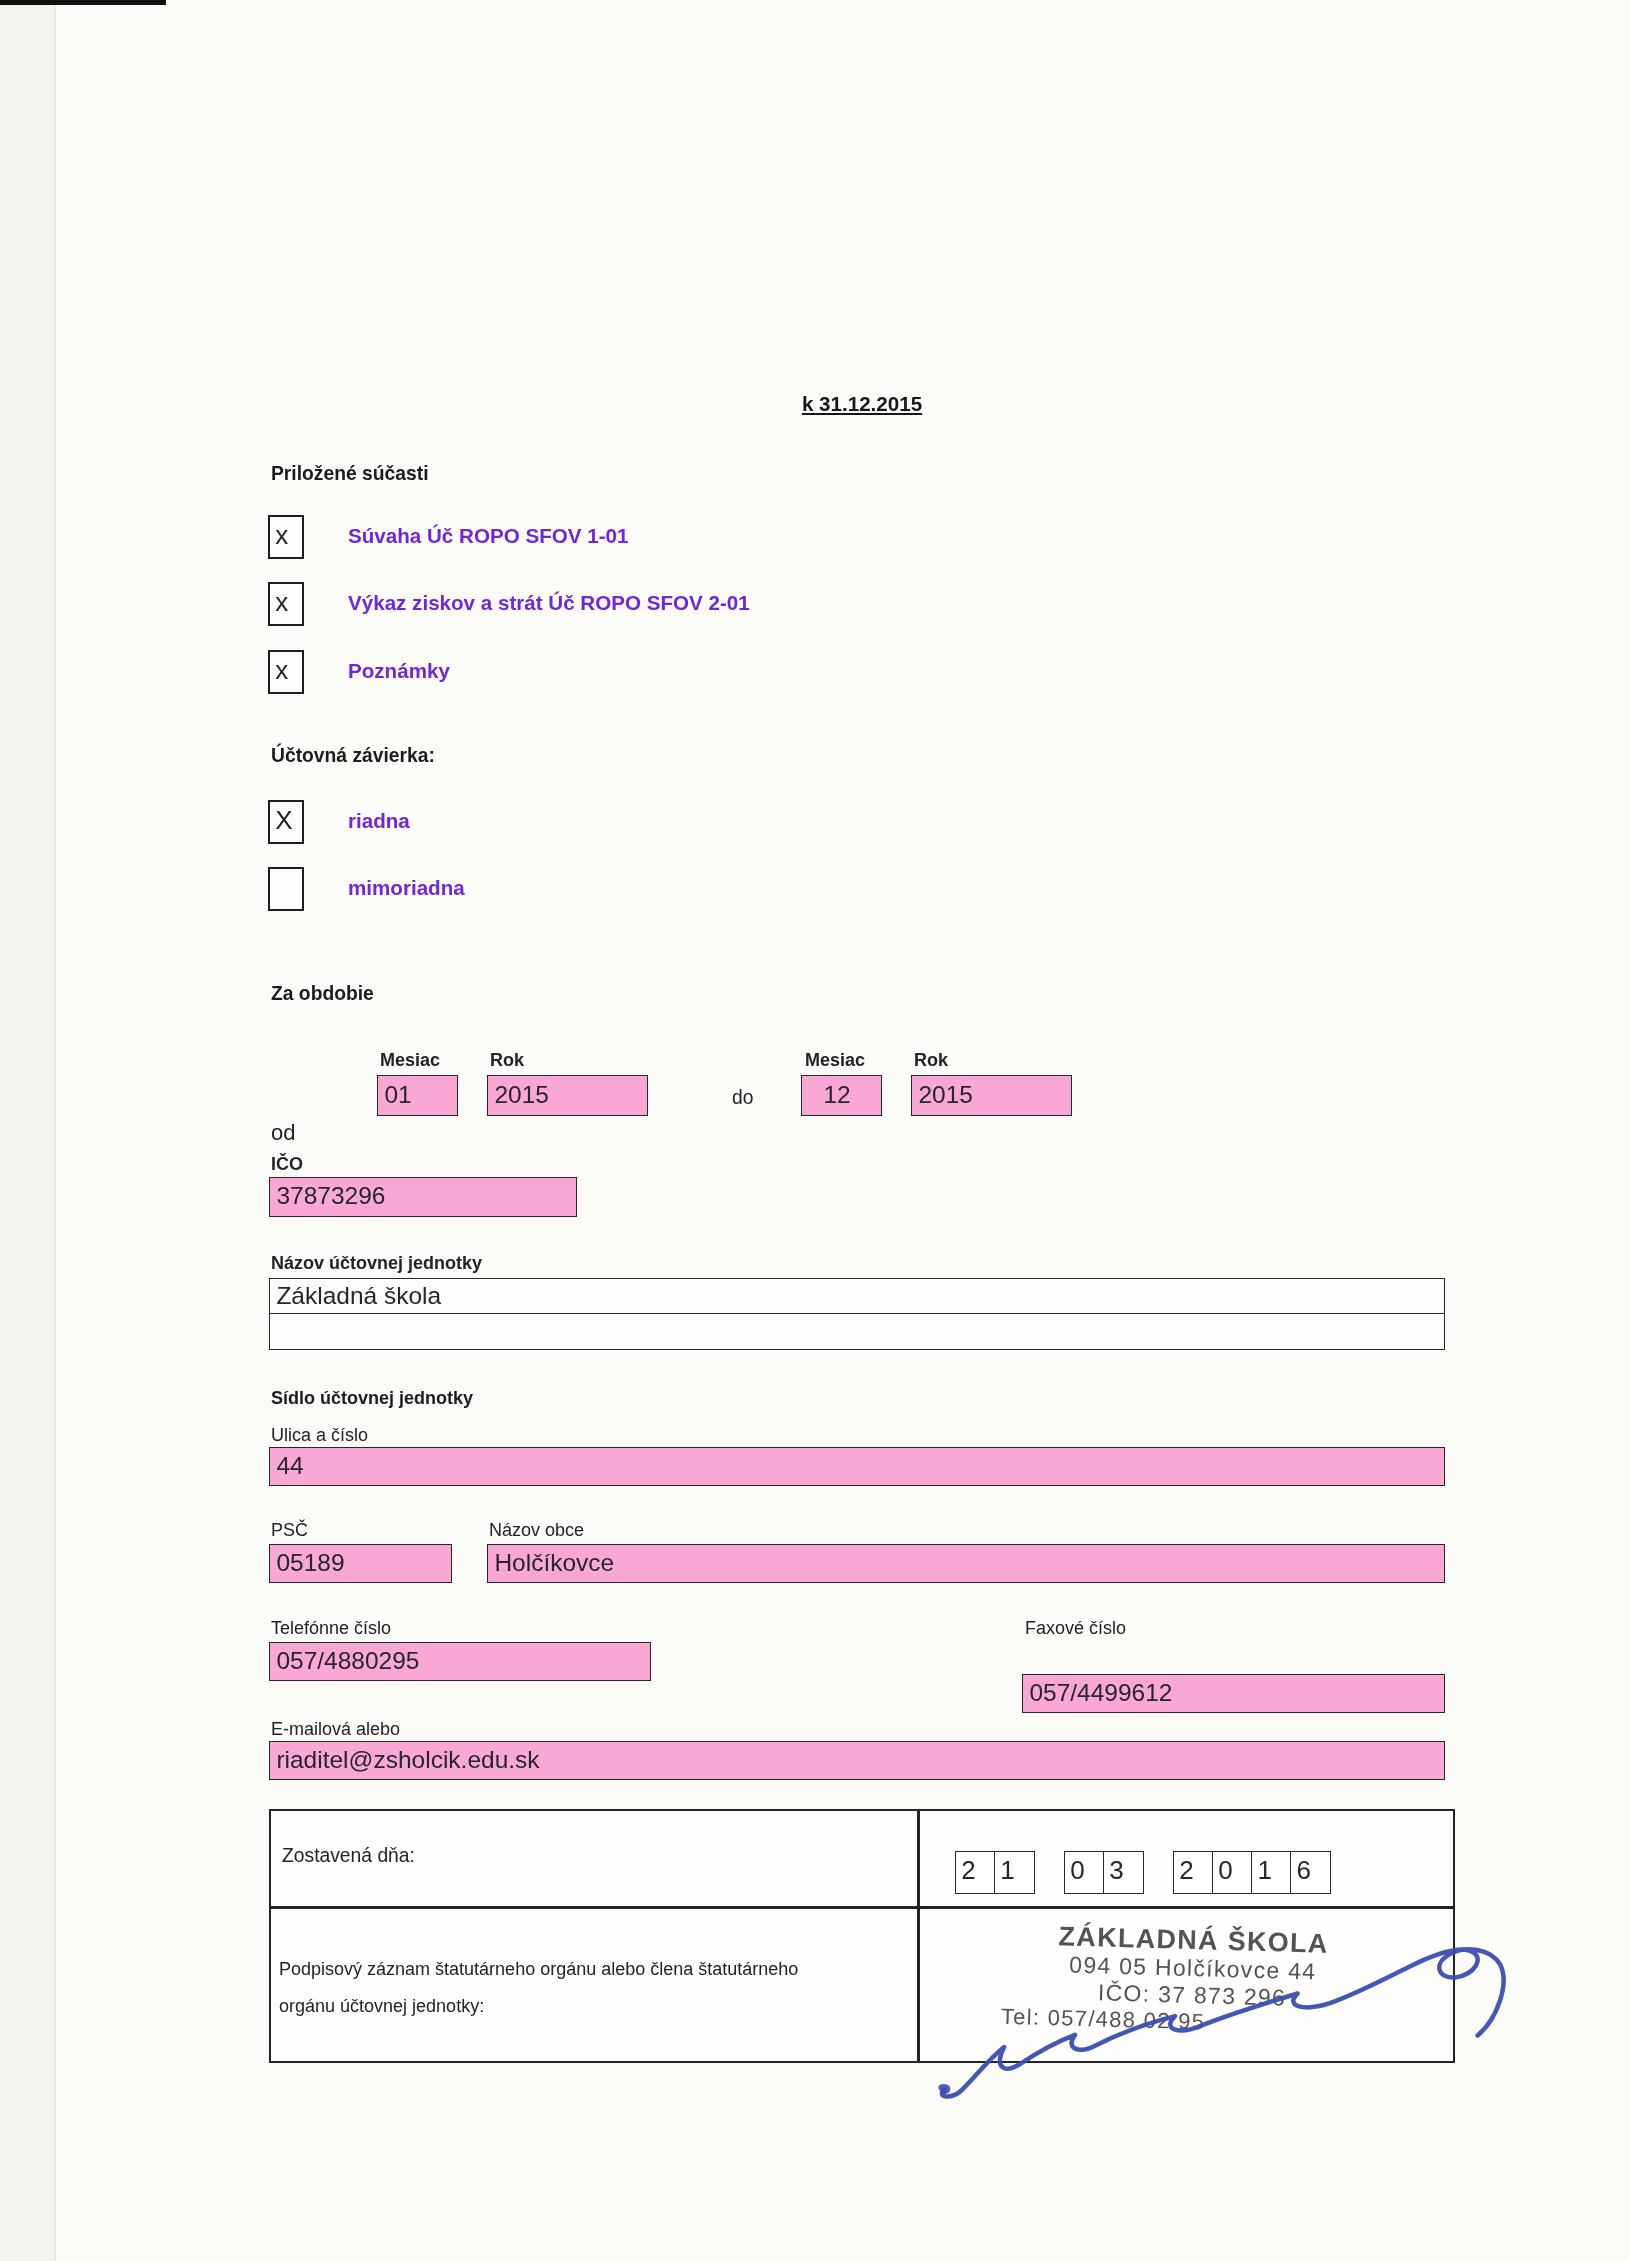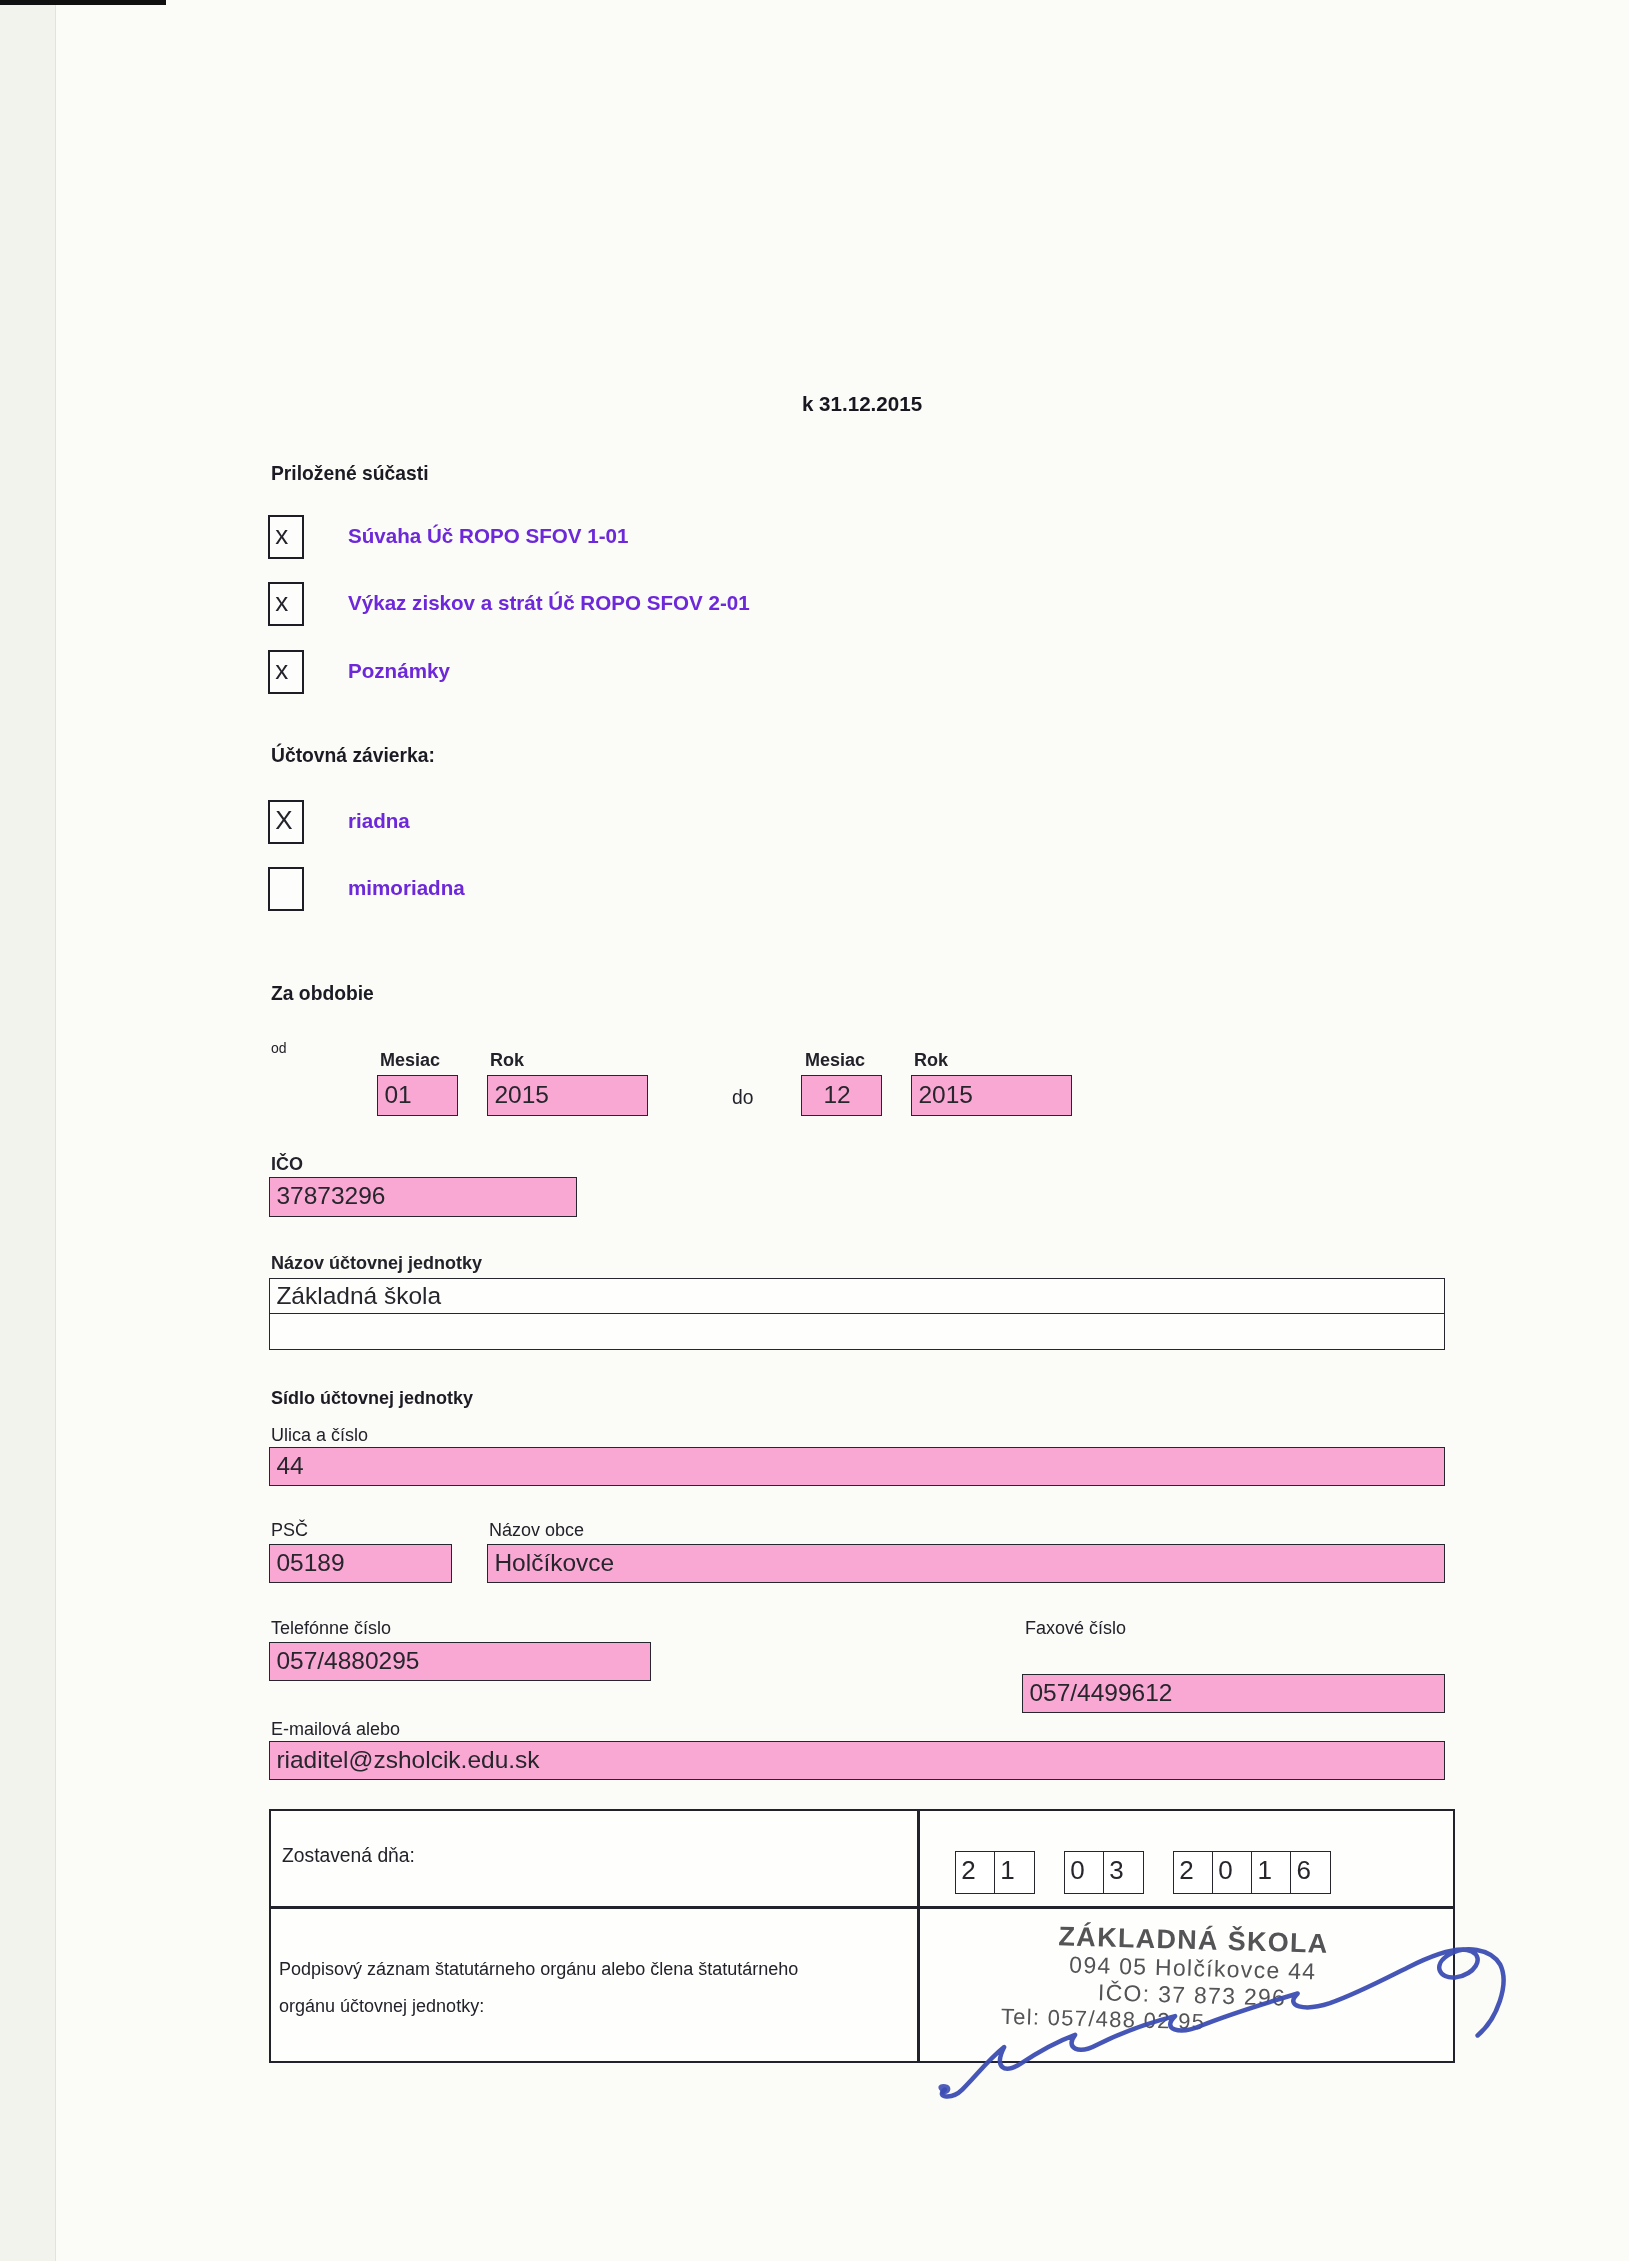--- a/index.html
+++ b/index.html
@@ -2,21 +2,21 @@
 <html style="font-size:10.3px"><head>
 <meta charset="utf-8">
 <style>
   html,body{margin:0;padding:0;}
   body{width:1630px;height:2261px;background:#fbfbf7;font-family:"Liberation Sans","DejaVu Sans",sans-serif;position:relative;overflow:hidden;color:#1e1e26;}
   .page{position:absolute;inset:0;}
   .scan-left{position:absolute;left:0;top:0;width:55px;height:2261px;background:#f2f3ec;border-right:0.6px solid #e3e3da;}
   .scan-top{position:absolute;left:0;top:0;width:166px;height:5.2px;background:#101010;}
   .abs{position:absolute;white-space:nowrap;}
   .title{font-size:30px;font-weight:bold;letter-spacing:0.6px;color:#17171f;text-align:center;}
-  .subtitle{font-size:20.6px;font-weight:bold;color:#17171f;text-align:center;}
+  .subtitle{font-size:20.6px;font-weight:bold;color:#17171f;text-align:center;text-decoration:underline;}
   .h{font-size:19.3px;font-weight:bold;color:#1b1b23;}
   .lbl{font-size:18px;color:#22222a;}
   .chk{position:absolute;width:32px;height:40px;border:2.6px solid #1d1d26;background:#fdfdfb;}
   .chk span{display:block;font-size:26px;line-height:37px;padding-left:5.2px;color:#23232b;}
   .chklbl{font-size:20.6px;font-weight:bold;color:#6d28d9;}
   .box{position:absolute;border:1.9px solid #26262e;background:#f9a8d4;box-sizing:border-box;}
   .box .val{display:block;font-size:24.5px;color:#26262c;padding-left:6.4px;white-space:nowrap;}
   .twofield{position:absolute;border:1.9px solid #26262e;background:#fefefc;box-sizing:border-box;}
   .twofield .row1{display:block;height:34px;border-bottom:1.9px solid #26262e;font-size:24.5px;color:#26262c;padding-left:6.4px;line-height:34px;white-space:nowrap;}
   .twofield .row2{display:block;height:32px;}
@@ -69,21 +69,21 @@
 
   <div class="chk" style="left:268px;top:867px;">
       <span></span>
     </div>
   <div class="abs chklbl" style="left:348px;top:876px;">mimoriadna</div>
 
   <div class="abs h" style="left:271px;top:983px;">Za obdobie</div>
 
   <div class="abs lbl" style="left:380px;top:1050px;font-weight:bold;">Mesiac</div>
   <div class="abs lbl" style="left:490px;top:1050px;font-weight:bold;">Rok</div>
-  <div class="abs lbl" style="left:271px;top:1040px;font-size:14px;">od</div>
+  <div class="abs lbl" style="left:271px;top:1120px;font-size:22px;">od</div>
   <div class="box" style="left:377px;top:1075px;width:81px;height:41px;">
       <span class="val" style="line-height:37px;">01</span>
     </div>
   <div class="box" style="left:487px;top:1075px;width:161px;height:41px;">
       <span class="val" style="line-height:37px;">2015</span>
     </div>
 
   <div class="abs lbl" style="left:805px;top:1050px;font-weight:bold;">Mesiac</div>
   <div class="abs lbl" style="left:914px;top:1050px;font-weight:bold;">Rok</div>
   <div class="abs lbl" style="left:732px;top:1087px;font-size:19.3px;">do</div>

